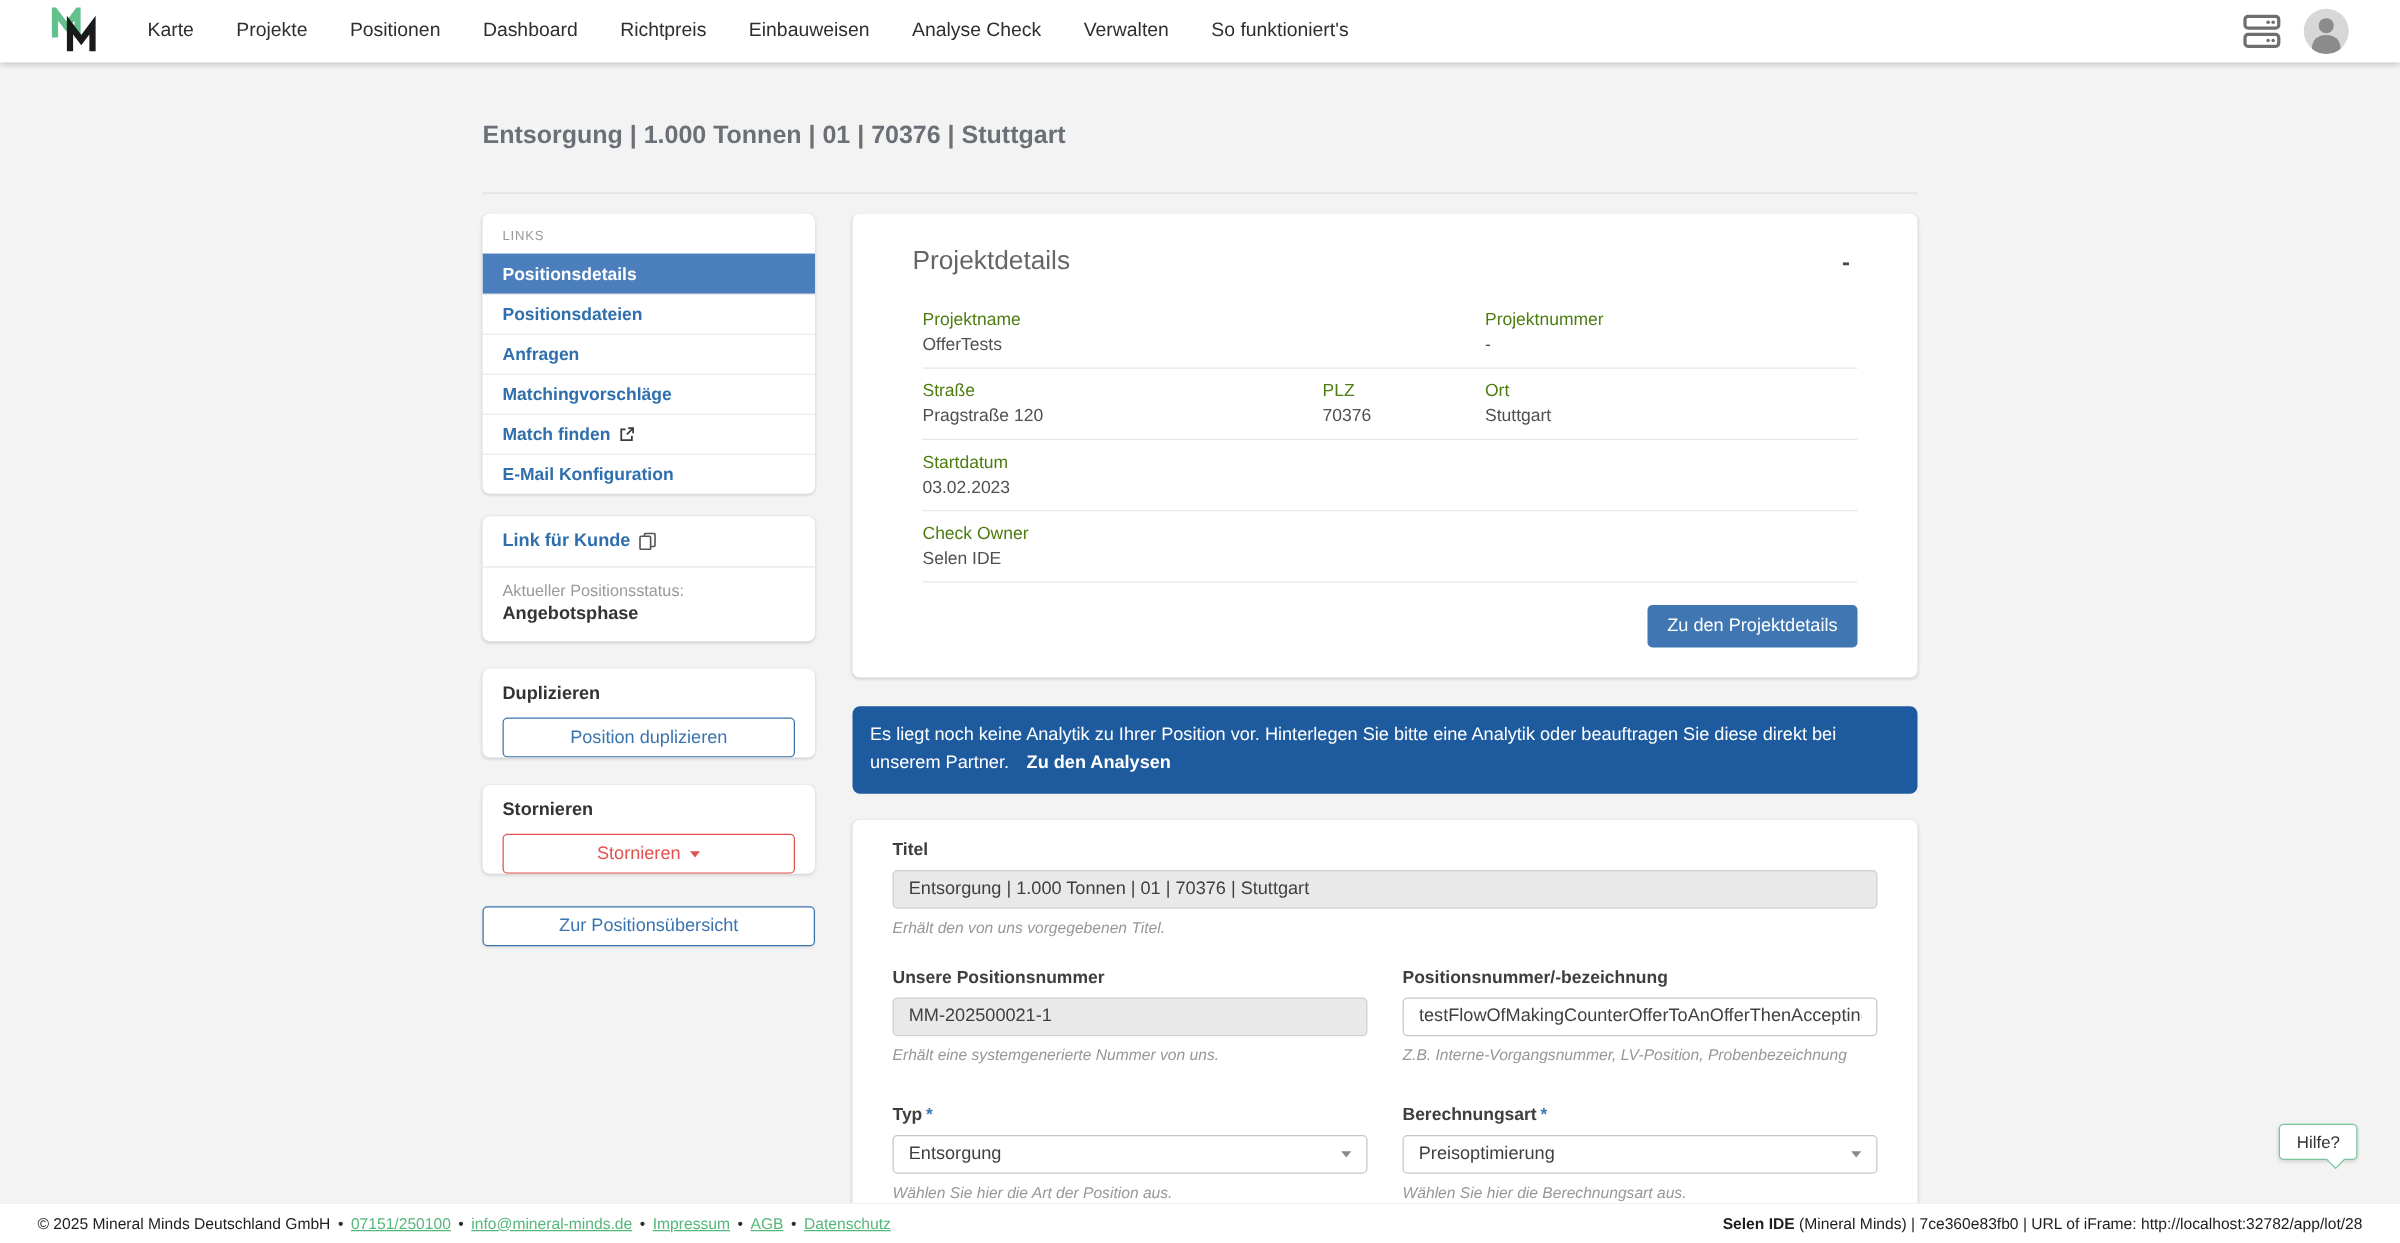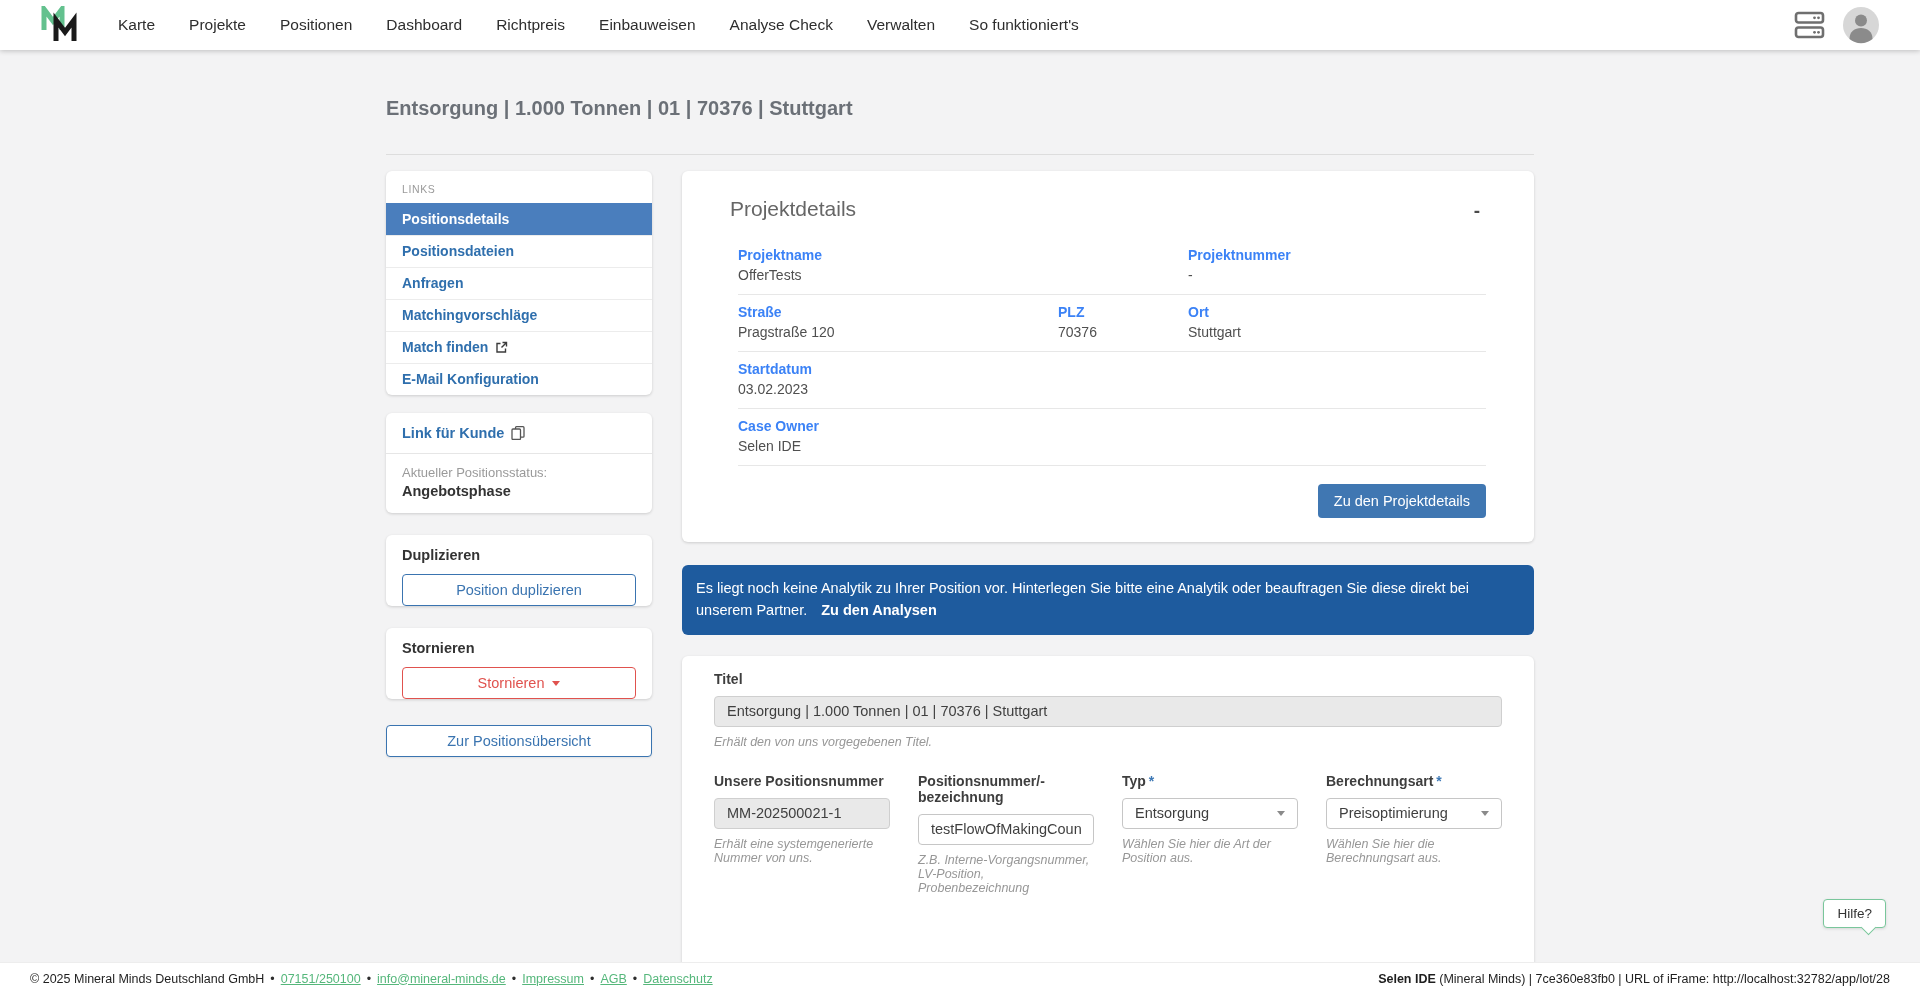--- a/index.html
+++ b/index.html
@@ -65,42 +65,42 @@
   .project-head { display:flex; justify-content:space-between; align-items:flex-start; margin-bottom:14px; }
   .project-head h2 { margin:0; font-size:21px; font-weight:400; color:#666; }
   .collapse-btn { font-size:19px; font-weight:700; color:#4a4a4a; cursor:pointer; line-height:1; padding:4px 6px; }
   .fields { padding-left:8px; }
   .frow {
     display:grid; grid-template-columns:320px 130px 1fr;
     padding:9px 0 11px; border-bottom:1px solid #e7e7e7;
   }
   .span2 { grid-column:1 / 3; }
   .span3 { grid-column:1 / 4; }
-  .flabel { font-size:14px; font-weight:700; color:#3b82f6; margin-bottom:4px; }
+  .flabel { font-size:14px; font-weight:400; color:#4d7c0f; margin-bottom:4px; }
   .fvalue { font-size:14px; color:#4f4f4f; }
   .project-actions { padding-top:18px; display:flex; justify-content:flex-end; }
   .btn-primary {
     background:#4077b2; color:#fff; border:none; border-radius:4px;
     padding:9px 16px; font-size:14.5px; cursor:pointer; font-family:inherit;
   }
   .banner {
     margin-top:23px; background:#1e5b9e; color:#fff; border-radius:6px;
     padding:13px 14px; font-size:14.5px; line-height:1.5; max-width:100%;
   }
   .banner-link { font-weight:700; margin-left:10px; cursor:pointer; white-space:nowrap; }
   .form-card { margin-top:21px; padding:15px 32px 60px; min-height:440px; }
   .field label { display:block; font-size:14px; font-weight:700; color:#3e3e3e; margin-bottom:9px; }
   .req { color:#3d78b5; font-weight:700; margin-left:3px; }
   .input {
     width:100%; height:31px; border:1px solid #c6c6c6; border-radius:4px;
     padding:0 12px; font-size:14.5px; color:#3f3f3f; background:#fff; font-family:inherit;
   }
   .input:disabled { background:#e9e9e9; border-color:#cfcfcf; color:#3f3f3f; }
   .helper { font-size:12.5px; color:#979797; margin-top:8px;font-style:italic; }
-  .form-grid { display:grid; grid-template-columns:1fr 1fr 1fr 1fr; column-gap:28px; row-gap:32px; margin-top:24px; }
+  .form-grid { display:grid; grid-template-columns:1fr 1fr; column-gap:28px; row-gap:32px; margin-top:24px; }
   .select {
     height:31px; border:1px solid #c6c6c6; border-radius:4px; background:#fff;
     display:flex; align-items:center; justify-content:space-between;
     padding:0 12px; font-size:14.5px; color:#3f3f3f; cursor:pointer;
   }
   .select-caret {
     width:0; height:0; border-left:4px solid transparent; border-right:4px solid transparent;
     border-top:5px solid #8a8a8a;
   }
   
@@ -253,21 +253,21 @@
             </div>
           </div>
           <div class="frow">
             <div class="fcell span2">
               <div class="flabel">Startdatum</div>
               <div class="fvalue">03.02.2023</div>
             </div>
           </div>
           <div class="frow">
             <div class="fcell span3">
-              <div class="flabel">Case Owner</div>
+              <div class="flabel">Check Owner</div>
               <div class="fvalue">Selen IDE</div>
             </div>
           </div>
         </div>
         <div class="project-actions">
           <button class="btn-primary">Zu den Projektdetails</button>
         </div>
       </section>
 
       <div class="banner">

